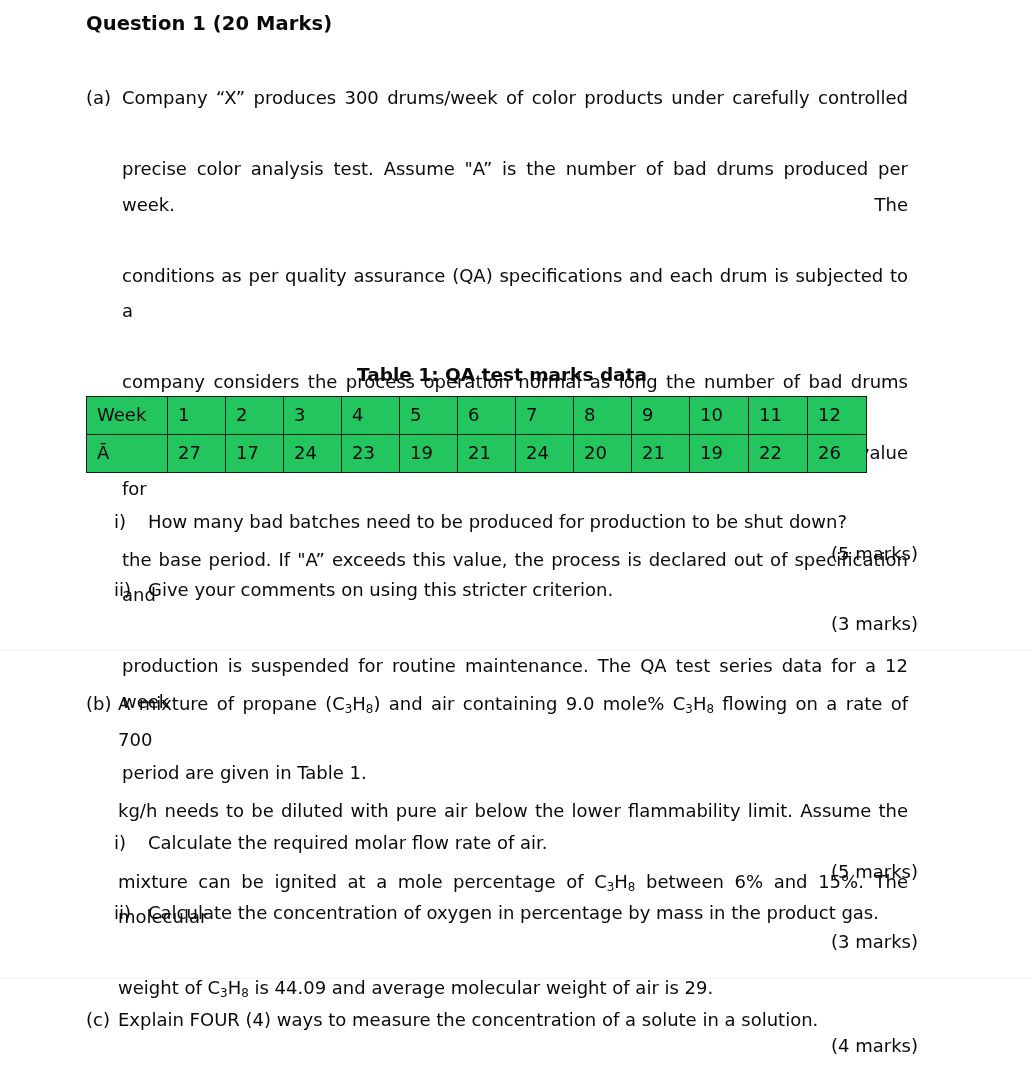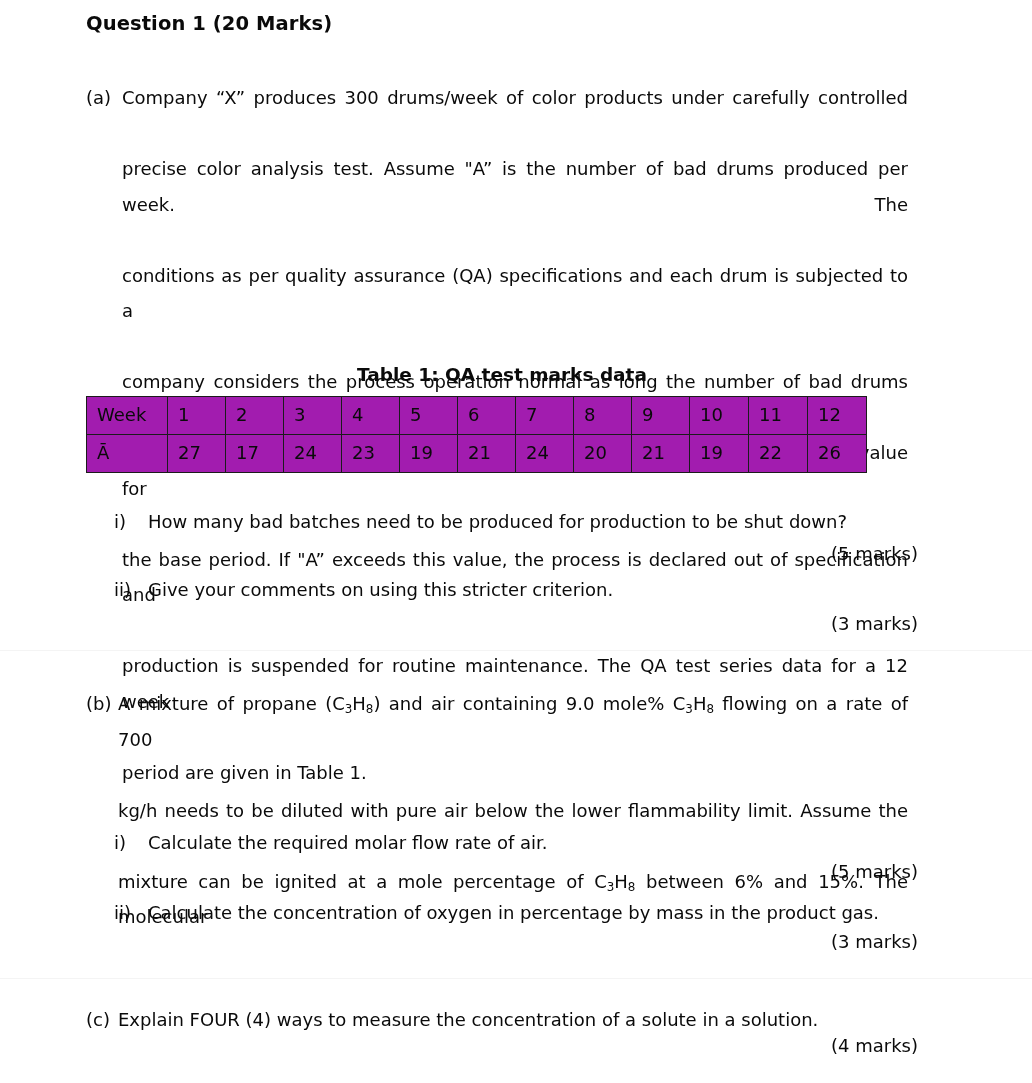--- a/index.html
+++ b/index.html
@@ -88,21 +88,21 @@
     font-weight: bold;
   }
 
   
   .qa-table {
     position: absolute;
     left: 86px;
     top: 396px;
     border-collapse: collapse;
     font-size: 18px;
-    background: #a21caf;
+    background: #22c55e;
   }
   .qa-table td {
     border: 1.4px solid #1b1b1b;
     height: 33px;
     padding: 1px 0 3px 10px;
     text-align: left;
     vertical-align: middle;
     font-size: 18px;
     line-height: 1.1;
     white-space: nowrap;
@@ -230,20 +230,21 @@
     <span class="rn">ii)</span><span>Give your comments on using this stricter criterion.</span>
   </div>
   <div class="marks" style="top:613px;">(3 marks)</div>
 
   <div class="para" id="sec-b">
     <span class="marker">(b)</span>
     <span class="body">
       <span class="ln">A mixture of propane (C<sub>3</sub>H<sub>8</sub>) and air containing 9.0 mole% C<sub>3</sub>H<sub>8</sub> flowing on a rate of 700</span>
       <span class="ln">kg/h needs to be diluted with pure air below the lower flammability limit. Assume the</span>
       <span class="ln">mixture can be ignited at a mole percentage of C<sub>3</sub>H<sub>8</sub> between 6% and 15%. The molecular</span>
+      <span class="ln last">weight of C<sub>3</sub>H<sub>8</sub> is 44.09 and average molecular weight of air is 29.</span>
     </span>
   </div>
 
   <div class="subitem" style="left:114px; top:827px;">
     <span class="rn">i)</span><span>Calculate the required molar flow rate of air.</span>
   </div>
   <div class="marks" style="top:861px;">(5 marks)</div>
 
   <div class="subitem" style="left:114px; top:897px;">
     <span class="rn">ii)</span><span>Calculate the concentration of oxygen in percentage by mass in the product gas.</span>

